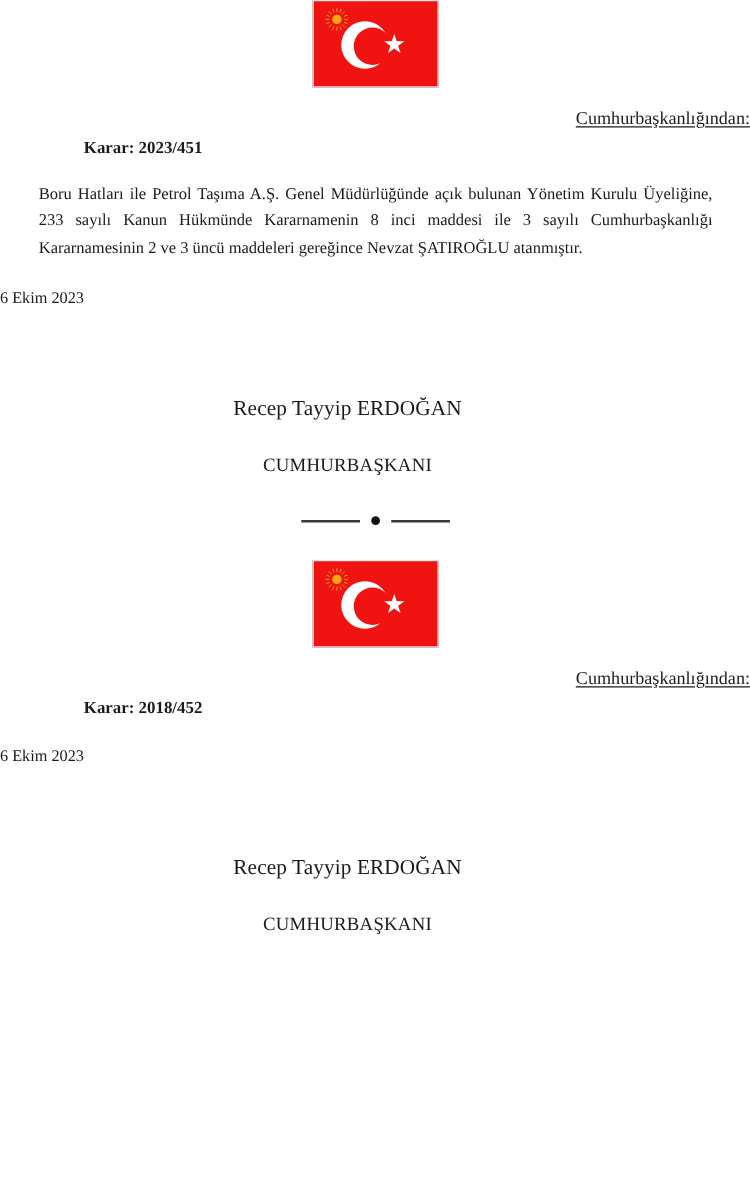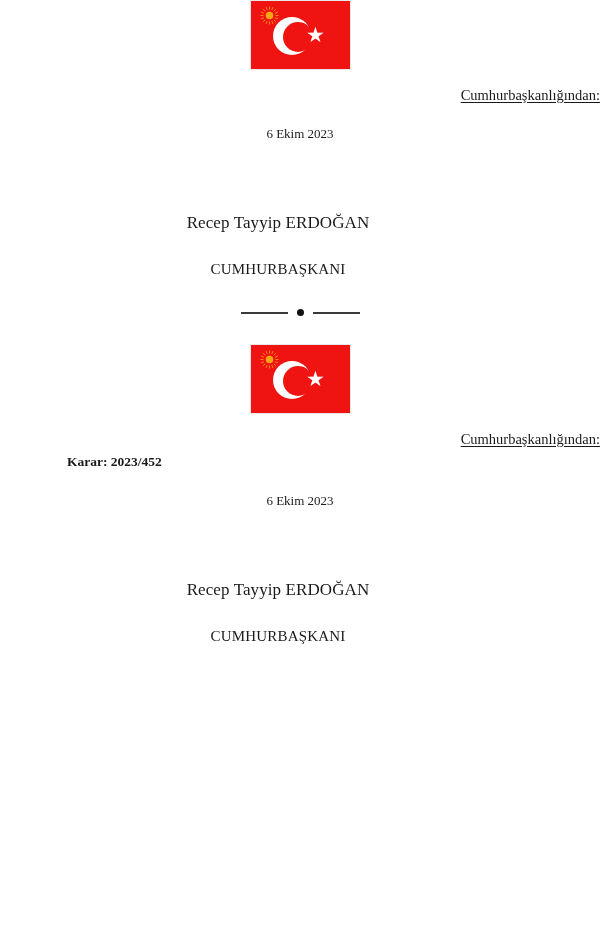--- a/index.html
+++ b/index.html
@@ -111,21 +111,21 @@
     line-height: 1.62;
     text-align: justify;
     text-justify: inter-word;
   }
 
   
   .date-line {
     margin: 0;
     padding-top: 22px;
     font-size: 13px;
-    text-align: center;
+    text-align: left;
   }
 
   
   .signature {
     padding-top: 55px;
     text-align: center;
     padding-right: 44px;
   }
   .sign-name {
     margin: 16px;
@@ -195,21 +195,23 @@
           </g>
           <circle cx="19" cy="19" r="7.5" fill="#f5a814"></circle>
         </svg>
       </div>
     </div>
 
     <div class="gap-flag-to-head"></div>
 
     <p class="org-line"><span>Cumhurbaşkanlığından:</span></p>
 
-
+    <p class="karar-line">Karar: 2023/451</p>
+
+    <p class="body-text">Boru Hatları ile Petrol Taşıma A.Ş. Genel Müdürlüğünde açık bulunan Yönetim Kurulu Üyeliğine, 233 sayılı Kanun Hükmünde Kararnamenin 8 inci maddesi ile 3 sayılı Cumhurbaşkanlığı Kararnamesinin 2 ve 3 üncü maddeleri gereğince Nevzat ŞATIROĞLU atanmıştır.</p>
 
     <p class="date-line">6 Ekim 2023</p>
 
     <div class="signature">
       <p class="sign-name">Recep Tayyip ERDOĞAN</p>
       <p class="sign-title">CUMHURBAŞKANI</p>
     </div>
   </section>
 
   <div class="separator">
@@ -247,21 +249,21 @@
           </g>
           <circle cx="19" cy="19" r="7.5" fill="#f5a814"></circle>
         </svg>
       </div>
     </div>
 
     <div class="gap-flag-to-head"></div>
 
     <p class="org-line"><span>Cumhurbaşkanlığından:</span></p>
 
-    <p class="karar-line">Karar: 2023/452</p>
+    <p class="karar-line">Karar: 2018/452</p>
 
 
     <p class="date-line">6 Ekim 2023</p>
 
     <div class="signature">
       <p class="sign-name">Recep Tayyip ERDOĞAN</p>
       <p class="sign-title">CUMHURBAŞKANI</p>
     </div>
   </section>
 

